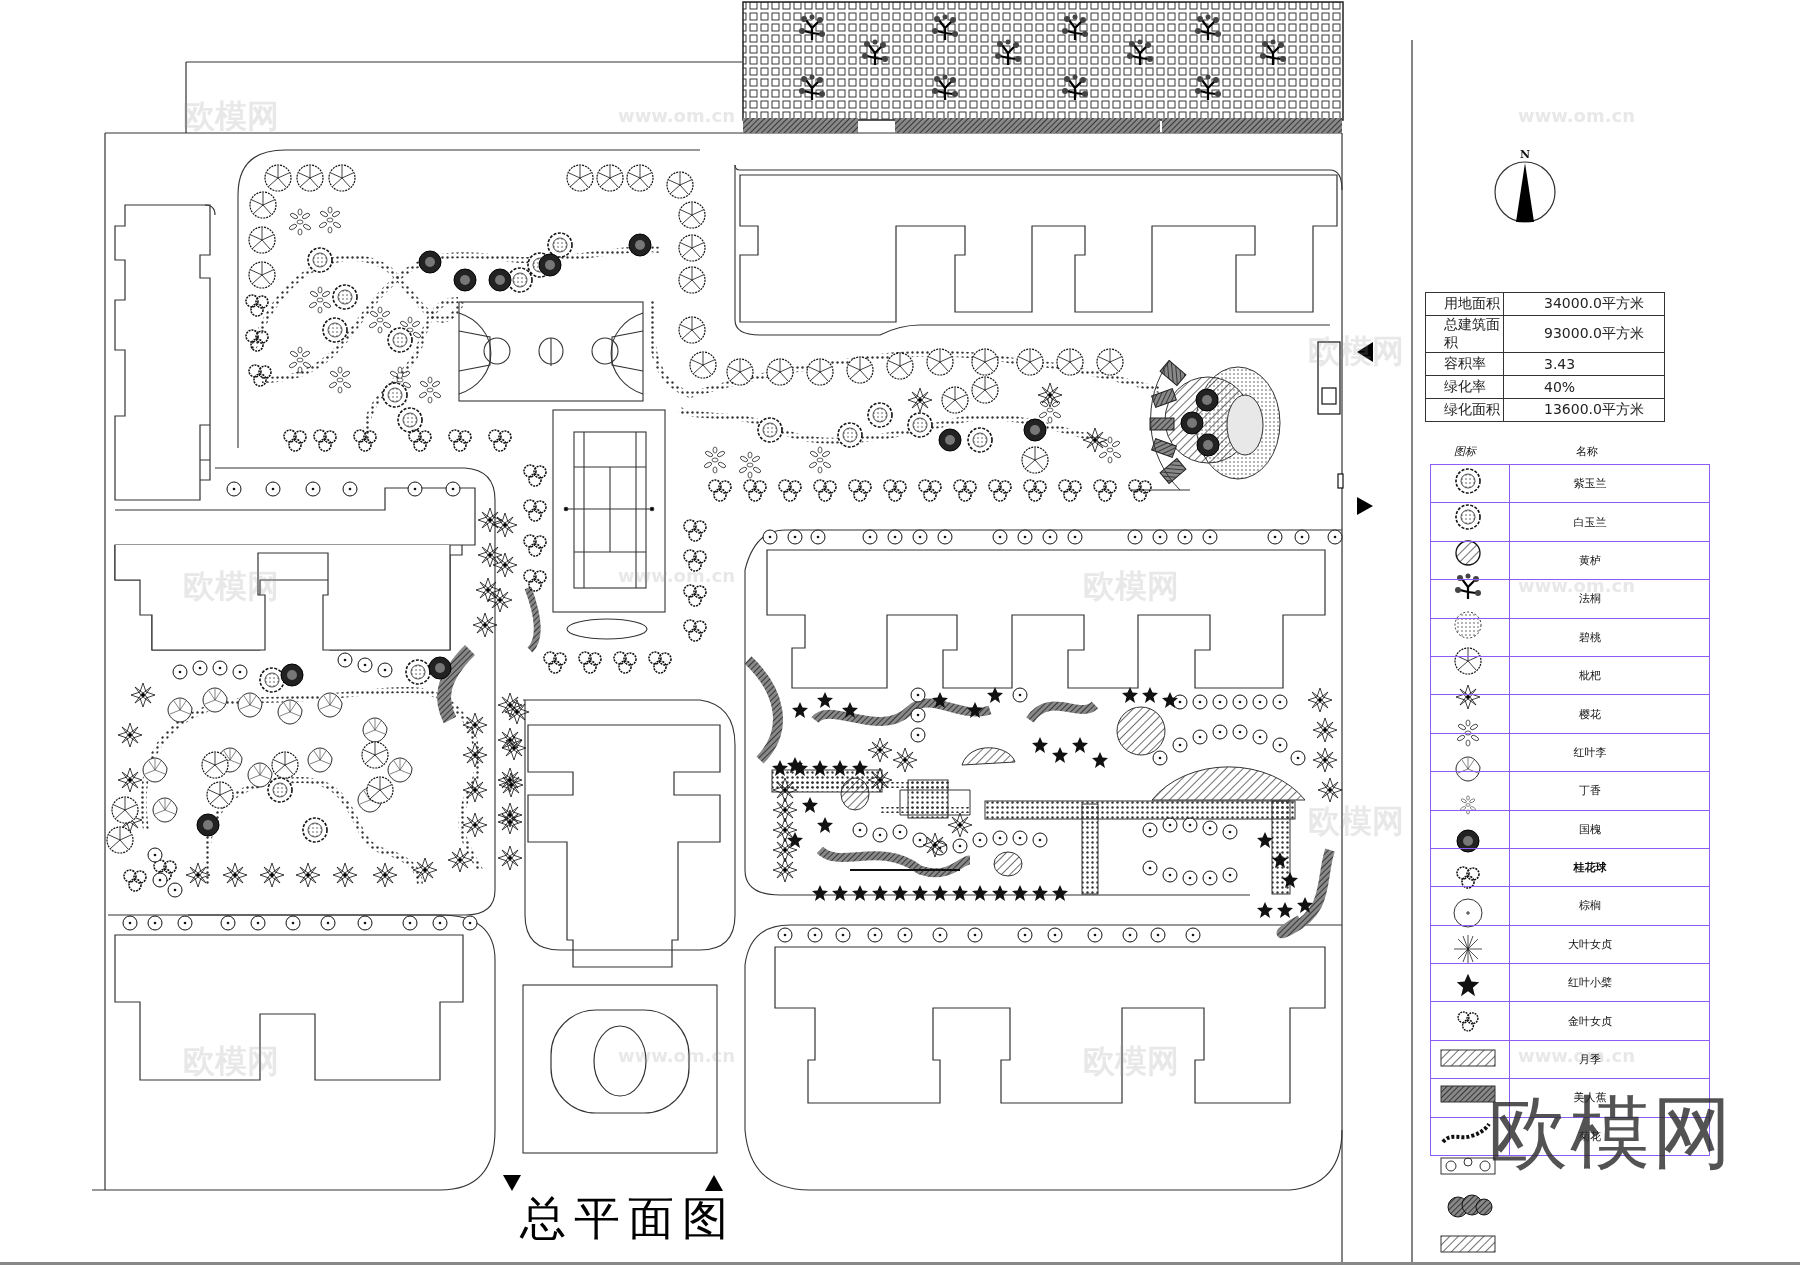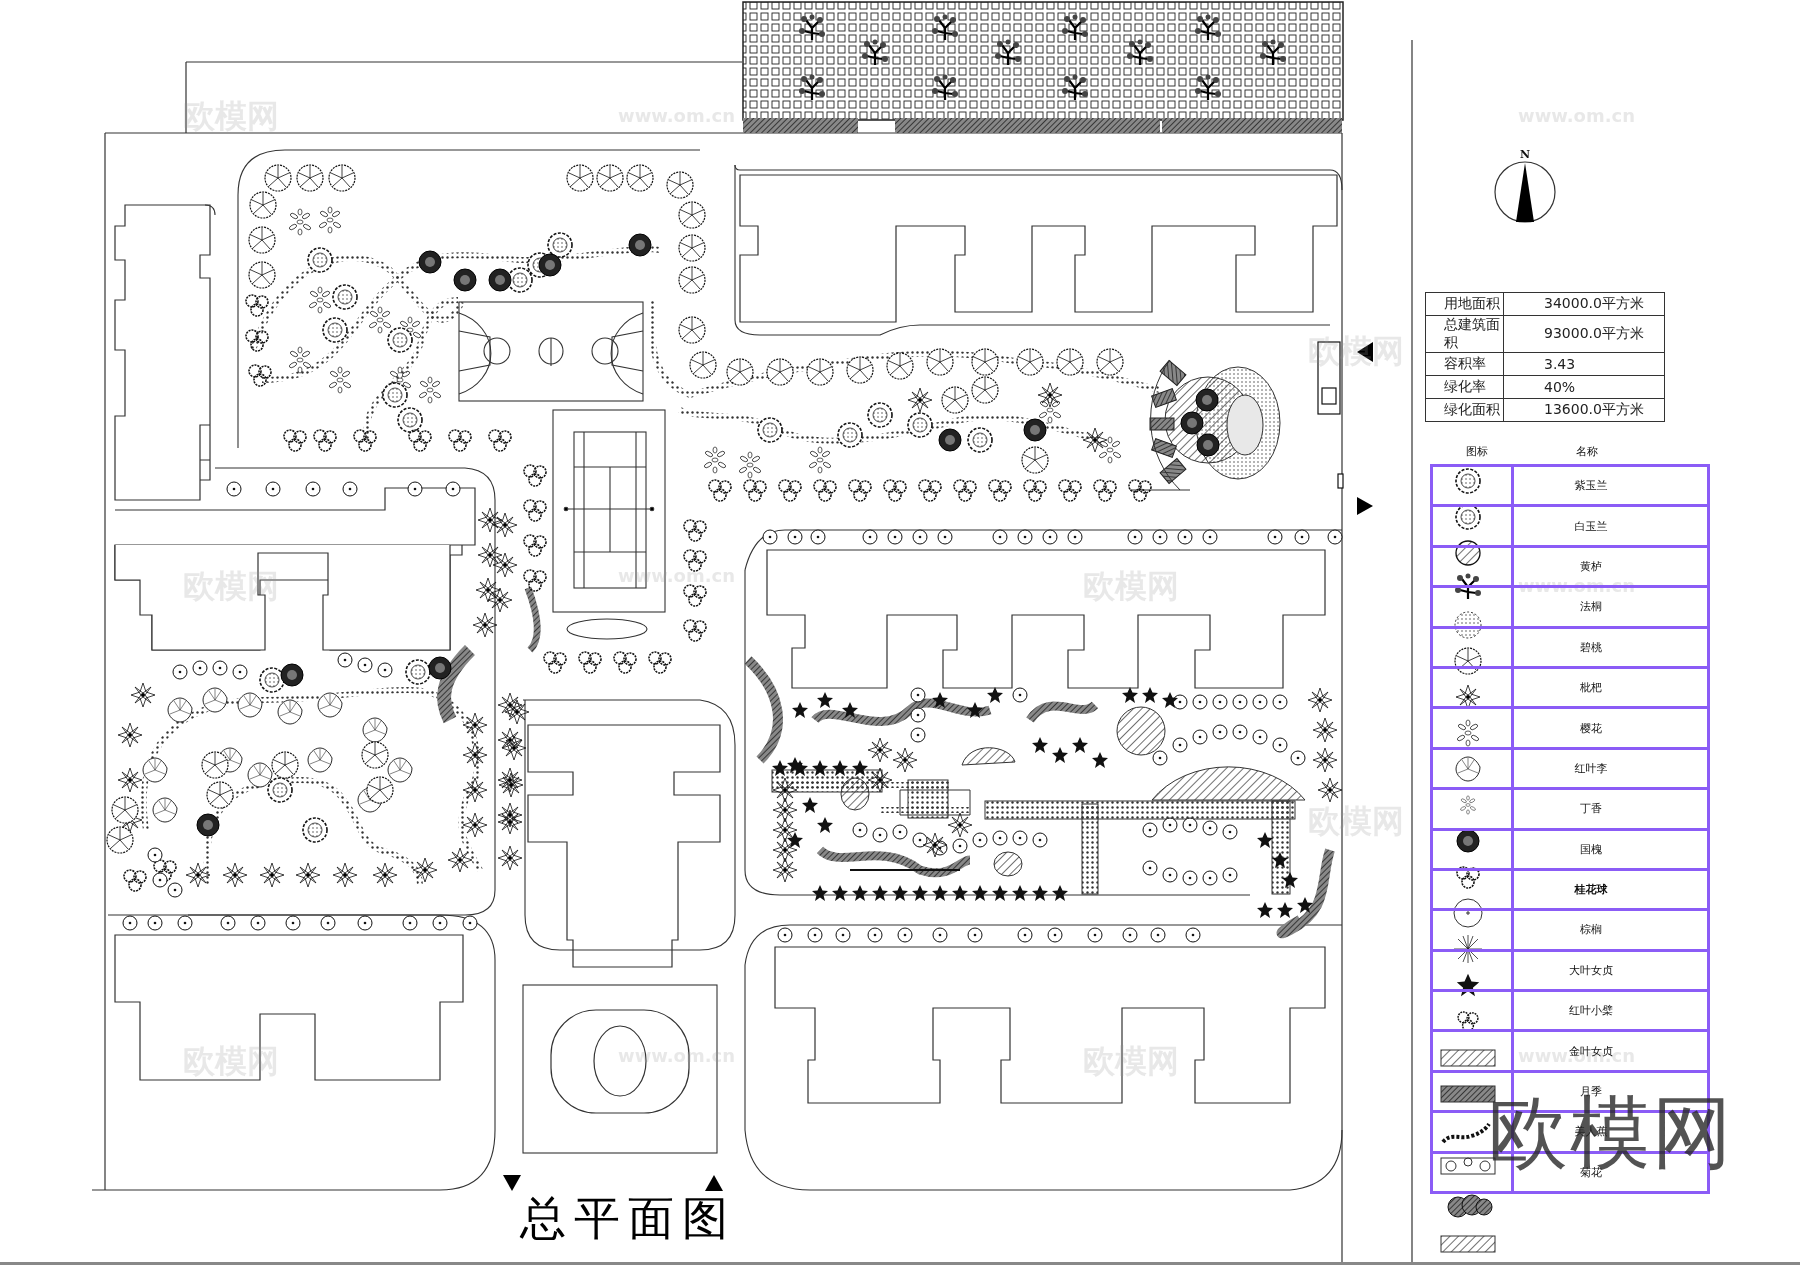--- a/index.html
+++ b/index.html
@@ -8,21 +8,21 @@
   #plan { position:absolute; left:0; top:0; width:1800px; height:1268px; }
   .title { position:absolute; left:520px; top:1188px; font-family:Liberation Mono, monospace;
            font-size:46px; letter-spacing:8px; color:#000; }
   .stats { position:absolute; left:1425px; top:252px; width:240px; border-collapse:collapse;
            font-size:14px;margin-top:40px; }
   .stats td { border:1px solid #333; height:22px; padding:0 0 0 18px; color:#222; }
   .stats td.v { padding-left:40px; width:120px; }
   .legend-head { position:absolute; left:1450px; top:444px; width:260px; font-size:11px; }
   .legend-head span { position:absolute; }
   .legend { position:absolute; left:1430px; top:464px; width:280px; border-collapse:collapse; font-size:11px; }
-  .legend td { border:3px solid #8b5cf6; height:35.4px; }
+  .legend td { border:1px solid #8b5cf6; height:35.4px; }
   .legend td.ic { width:76px; text-align:center; }
   .legend td.nm { text-align:center; padding-right:40px; }
   .legend td.bold { font-weight:bold; }
   .wm { position:absolute; color:rgba(150,150,150,0.22); font-weight:bold; pointer-events:none;margin-left:18px; }
   .wm.big { color:rgba(40,40,40,0.8); font-size:80px; font-weight:normal; letter-spacing:2px; }
   .compass-n { position:absolute; left:1520px; top:148px; font-family:"DejaVu Serif", serif; font-size:11px; font-weight:bold; }
   .bottom-line { position:absolute; left:0; top:1262px; width:1800px; height:3px; background:#888; }
 </style>
 </head>
 <body>
@@ -719,21 +719,21 @@
         <td class="v">40%</td>
       </tr>
   <tr>
         <td>绿化面积</td>
         <td class="v">13600.0平方米</td>
       </tr>
 </tbody>
   </table>
 
 <div class="legend-head">
-  <span style="left:16px;">图标</span>
+  <span style="left:4px;font-style:italic;">图标</span>
   <span style="left:126px;">名称</span>
 </div>
 <table class="legend">
   <tbody>
       <tr>
         <td class="ic"></td>
         <td class="nm">紫玉兰</td>
       </tr>
   <tr>
         <td class="ic"></td>

